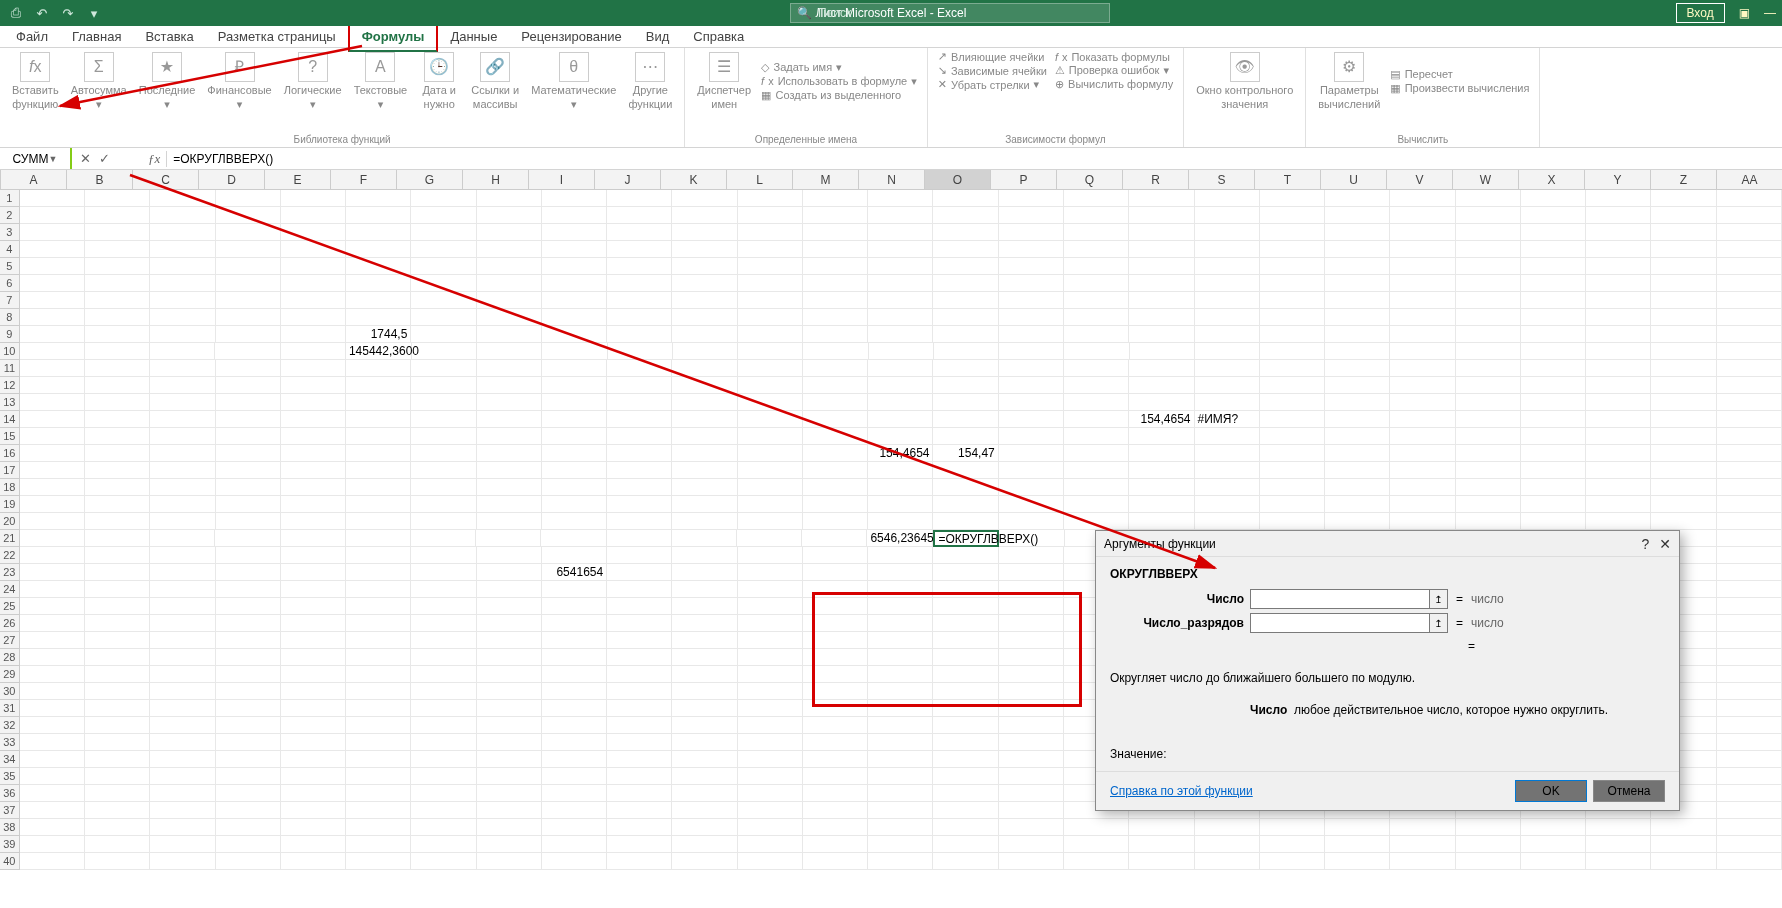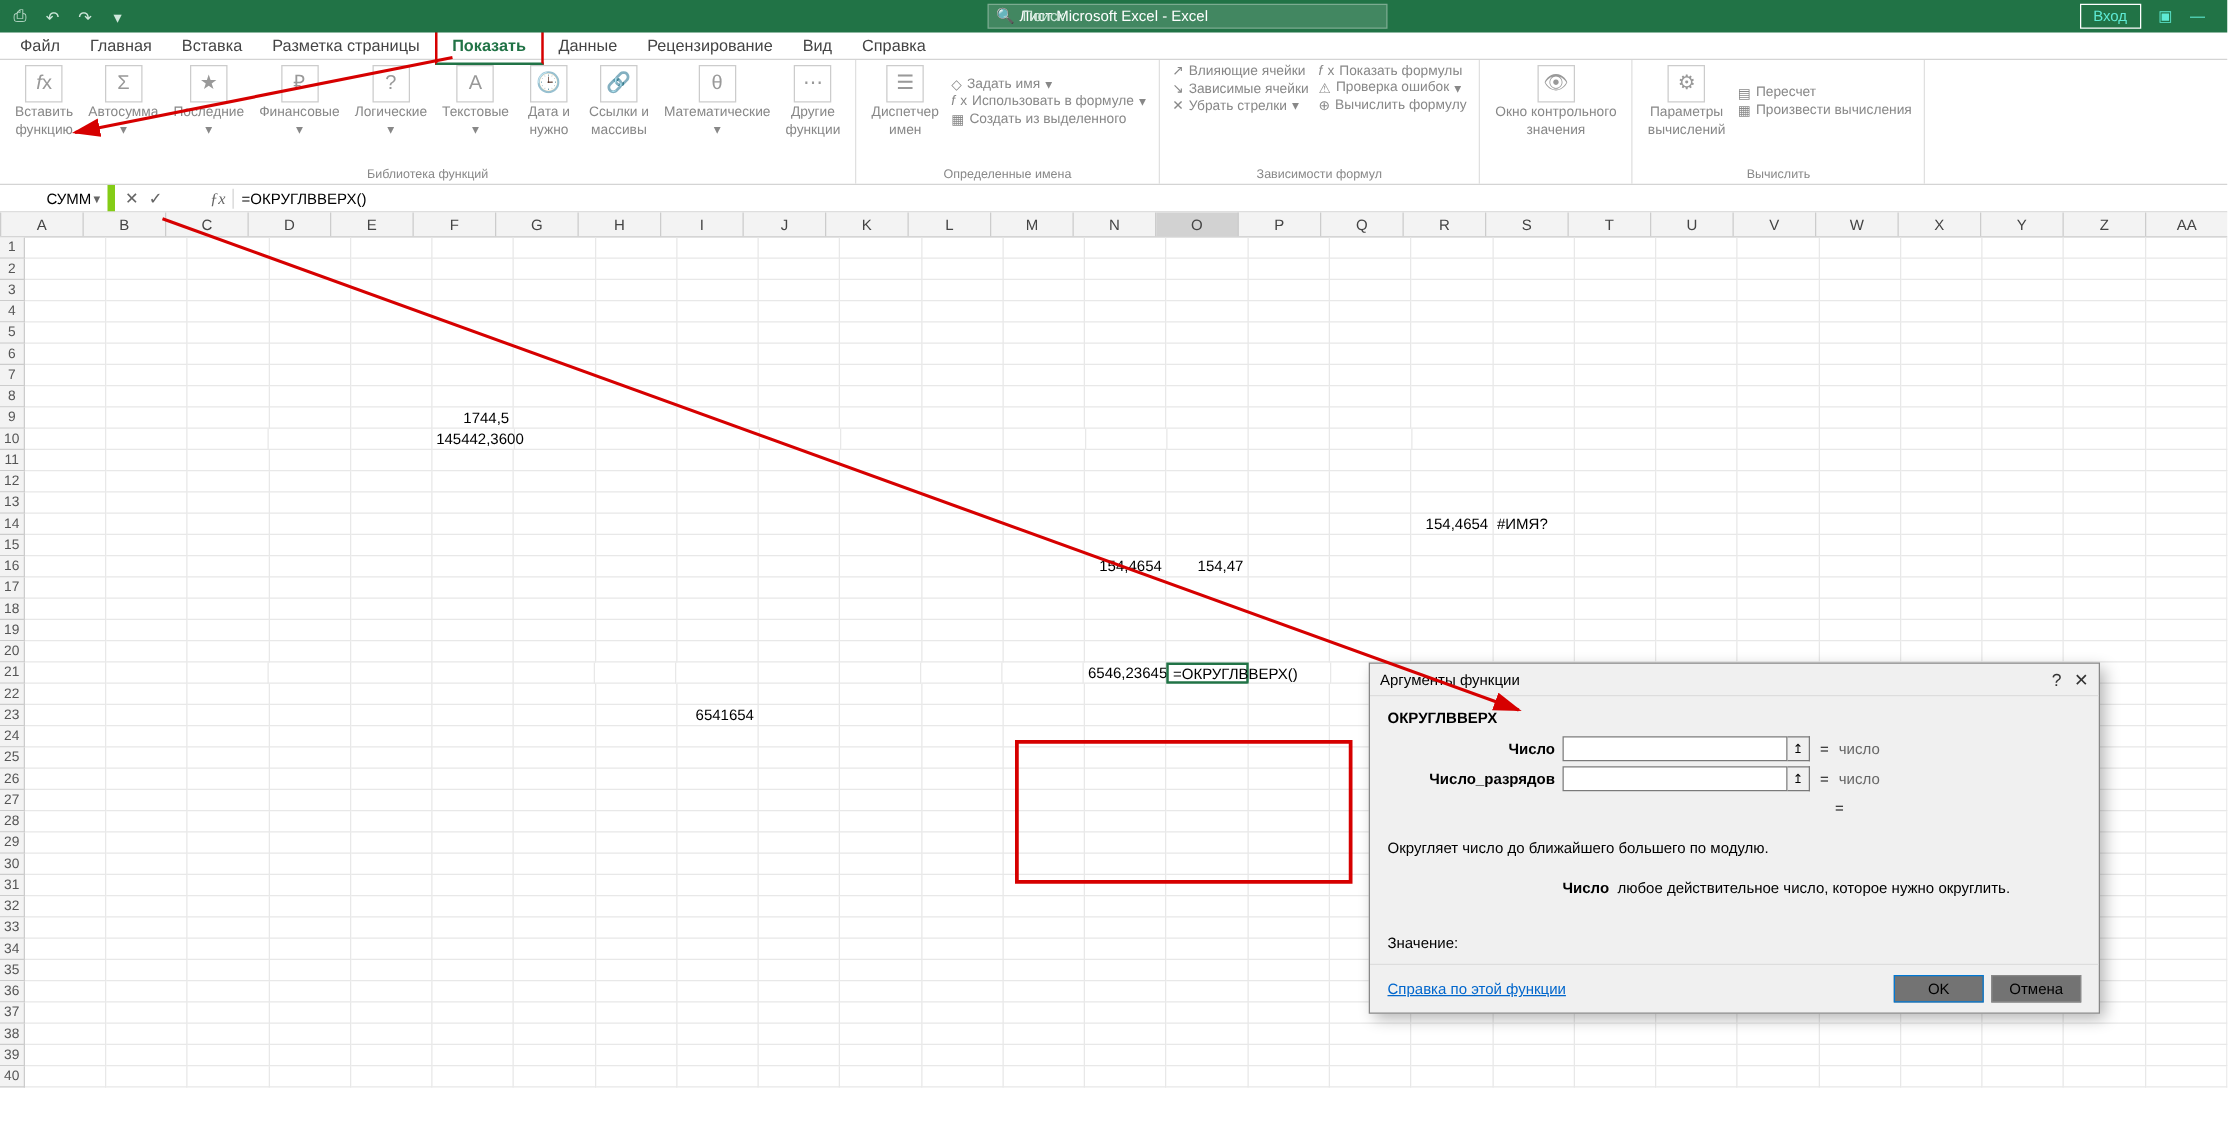--- a/index.html
+++ b/index.html
@@ -3,38 +3,38 @@
 <meta charset="utf-8">
 <style>
 * { margin: 0; padding: 0; box-sizing: border-box; font-family: "Segoe UI", Arial, sans-serif; }
 body { background: #fff; overflow: hidden; width: 1782px; height: 908px; position: relative; }
 
 .titlebar { background: #217346; height: 26px; display: flex; align-items: center; color: #fff; font-size: 12px; position: relative; }
 .titlebar .qat { display: flex; align-items: center; gap: 10px; padding-left: 8px; }
 .titlebar .qat-btn { width: 16px; height: 16px; display:flex; align-items:center; justify-content:center; font-size:13px; color:#d0e8dc;}
 .titlebar .title { position: absolute; left: 50%; transform: translateX(-50%); }
 .titlebar .search { position:absolute; left:790px; width:320px; height:20px; background:rgba(255,255,255,0.15); border:1px solid rgba(255,255,255,0.3); display:flex; align-items:center; padding:0 6px; font-size:12px; color:#d0e8dc;}
-.titlebar .right { position:absolute; right:18px; display:flex; align-items:center; gap:14px; color:#5eead4;}
+.titlebar .right { position:absolute; right:6px; display:flex; align-items:center; gap:14px; color:#fef9c3;}
 .titlebar .login-btn { border:1px solid #fff; padding:2px 10px; font-size:12px; }
 
 .menubar { height: 22px; border-bottom: 1px solid #d4d4d4; display: flex; align-items: center; padding-left: 4px; text-align: center; }
 .menu-item { padding: 6px 12px; font-size: 13px; color: #444; cursor: pointer; }
 .menu-item.active { border: 2px solid #d60000; border-bottom: 2px solid #217346; color: #217346; font-weight: 600; }
 
 .ribbon { height: 100px; border-bottom: 1px solid #d4d4d4; background:#fff; display:flex; }
 .ribbon-group { border-right: 1px solid #e0e0e0; padding: 2px 6px 0 6px; display:flex; flex-direction:column; justify-content:space-between;}
 .ribbon-group .btns { display:flex; }
 .rib-btn { display:flex; flex-direction:column; align-items:center; justify-content:flex-start; padding: 2px 6px; font-size:11px; color:#888; text-align:center; line-height:1.1; gap:2px; min-width:52px;}
 .rib-btn .ico { width: 30px; height: 30px; border:1px solid #ccc; display:flex; align-items:center; justify-content:center; font-size:16px; color:#999;}
 .rib-sub { display:flex; flex-direction:column; justify-content:center; gap:1px; font-size:11px; color:#888; padding:0 4px;}
 .rib-sub div { display:flex; align-items:center; gap:4px; white-space:nowrap;}
 .ribbon-group .group-label { font-size:10px; color:#888; text-align:center; padding-bottom:2px;}
 
 .formula-bar { height: 22px; border-bottom: 1px solid #d4d4d4; display:flex; align-items:center; }
-.namebox { width: 92px; height:100%; border-right:6px solid #84cc16; font-size:12px; display:flex; align-items:center; padding:0 4px; justify-content:flex-end;}
+.namebox { width: 72px; height:100%; border-right:2px solid #84cc16; font-size:12px; display:flex; align-items:center; padding:0 4px; justify-content:center;}
 .namebox .dd { font-size:9px; color:#666;}
 .fb-btns { display:flex; align-items:center; gap:8px; padding:0 8px; color:#666; font-size:13px; width: 70px;}
 .fb-fx { font-style:italic; font-family:serif; font-size:13px; color:#666; padding:0 6px; border-right:1px solid #d4d4d4;}
 .fb-input { flex:1; font-size:12px; padding:0 6px; }
 
 .column-hdr-row { height: 20px; border-bottom: 1px solid #ccc; display:flex; background:#f3f3f3; }
 .selall { width: 20px; border-right:1px solid #ccc; background:#f3f3f3; position:relative;}
 .selall::after { content:''; position:absolute; right:2px; bottom:2px; border-left:8px solid transparent; border-bottom:8px solid #b0b0b0;}
 .col-hdr { width: 66px; border-right:1px solid #ccc; text-align:center; font-size:12px; color:#444; line-height:20px;}
 .col-hdr.sel { background:#d2d2d2; }
@@ -88,21 +88,21 @@
     <span>▣</span>
     <span>—</span>
   </div>
 </div>
 
 <div class="menubar">
   <div class="menu-item">Файл</div>
   <div class="menu-item">Главная</div>
   <div class="menu-item">Вставка</div>
   <div class="menu-item">Разметка страницы</div>
-  <div class="menu-item active">Показать</div>
+  <div class="menu-item active">Формулы</div>
   <div class="menu-item">Данные</div>
   <div class="menu-item">Рецензирование</div>
   <div class="menu-item">Вид</div>
   <div class="menu-item">Справка</div>
 </div>
 
 <div class="ribbon">
   <div class="ribbon-group" style="flex:0 0 auto;">
     <div class="btns">
       <div class="rib-btn">

